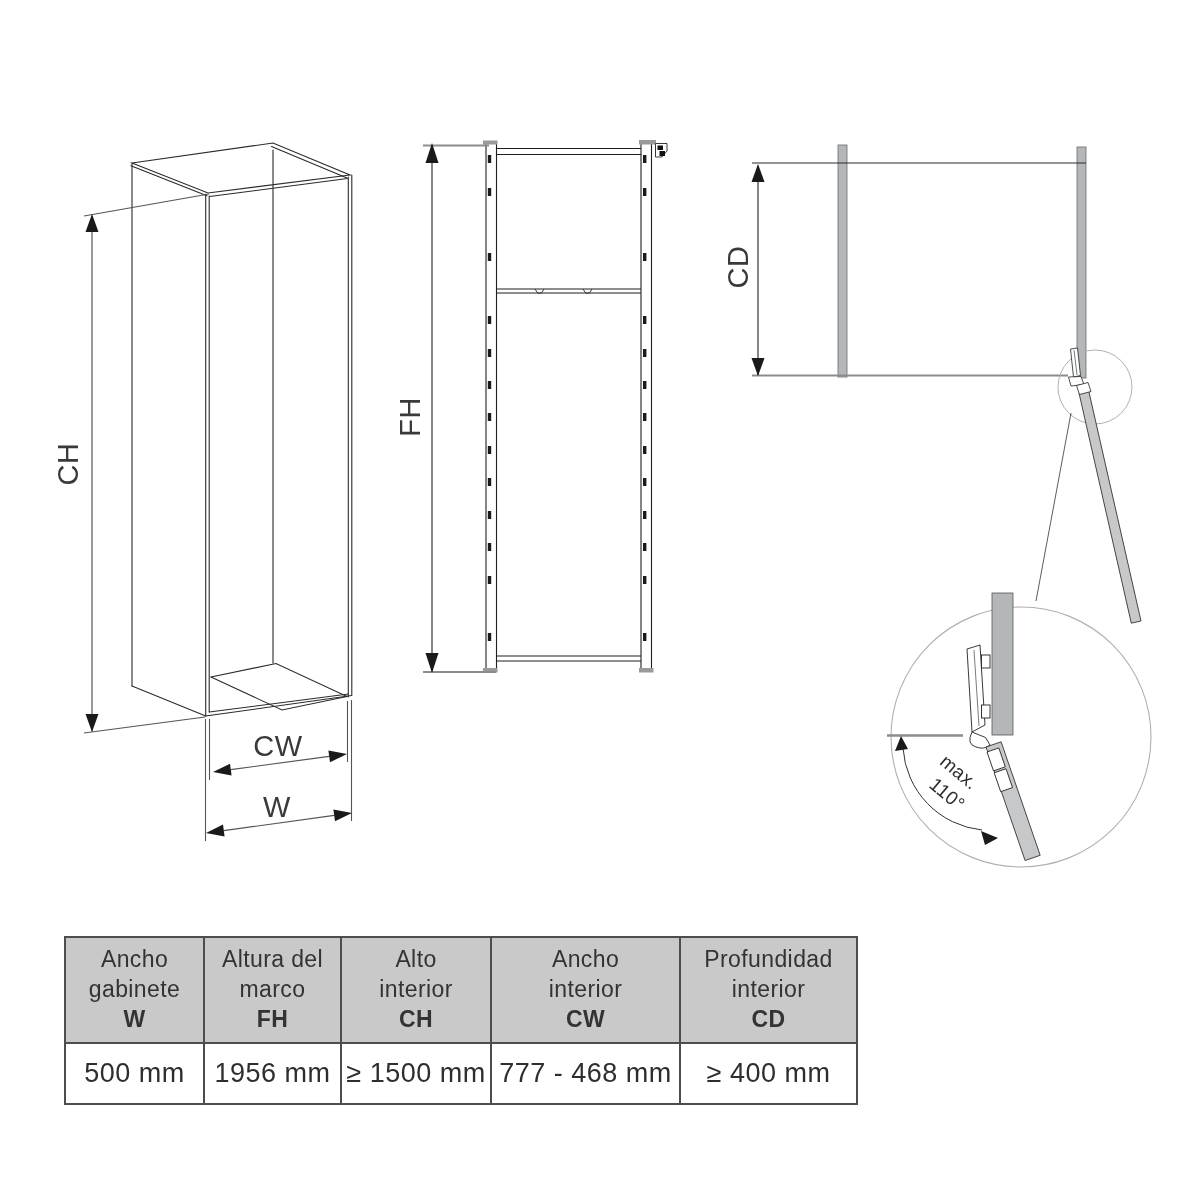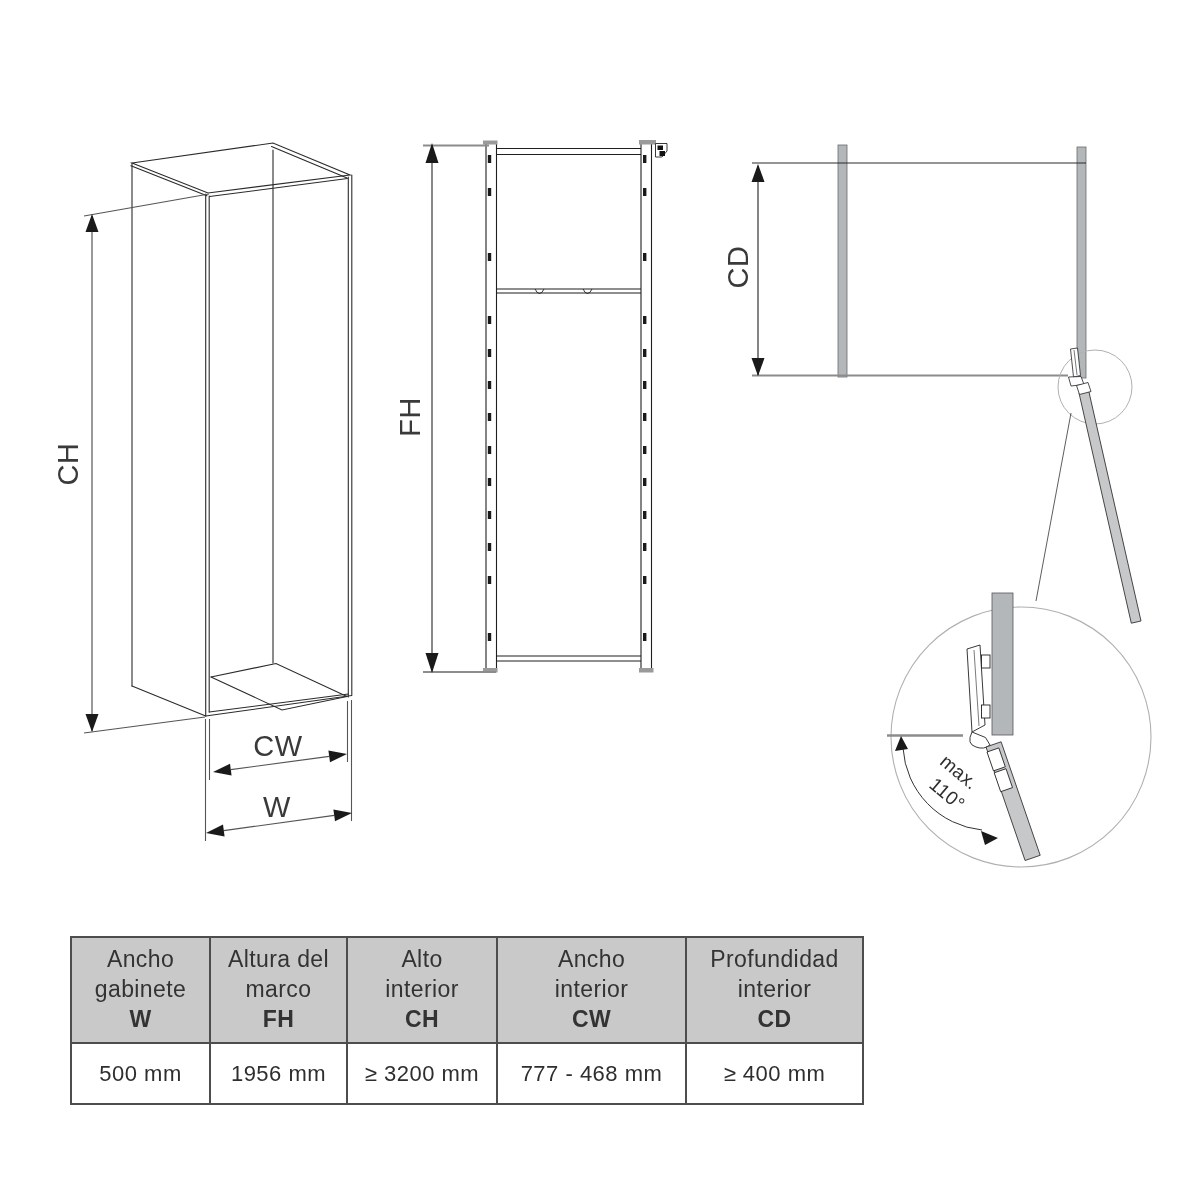--- a/index.html
+++ b/index.html
@@ -2,25 +2,25 @@
 <html><head>
 <meta charset="utf-8">
 <style>
   html,body{margin:0;padding:0;background:#ffffff;}
   body{width:1200px;height:1200px;overflow:hidden;font-family:"Liberation Sans",sans-serif;}
   .stage{position:relative;width:1200px;height:1200px;background:#fff;}
   svg{position:absolute;left:0;top:0;}
   svg text{font-family:"Liberation Sans",sans-serif;fill:#3a3a3a;letter-spacing:.5px;}
   .dimlabel{font-size:29px;}
   .anglabel{font-size:19px;letter-spacing:.3px;fill:#2e2e2e;}
-  table.specs{position:absolute;left:70px;top:936px;width:792px;border-collapse:collapse;table-layout:fixed;
+  table.specs{position:absolute;left:64px;top:936px;width:792px;border-collapse:collapse;table-layout:fixed;
     border:2px solid #3b82f6;}
   table.specs th,table.specs td{border:2px solid #4d4d4d;text-align:center;vertical-align:middle;padding:0;}
   table.specs th{background:#c9c9c9;height:104px;font-weight:400;font-size:23px;color:#333;line-height:1.3;letter-spacing:.4px;}
-  table.specs td{background:#ffffff;height:59px;font-size:22px;color:#2e2e2e;letter-spacing:.5px;}
+  table.specs td{background:#ffffff;height:59px;font-size:27px;color:#2e2e2e;letter-spacing:.5px;}
   .hdr-label{white-space:pre-line;}
   .hdr-code{font-weight:700;margin-top:1px;font-size:23px;}
 </style>
 </head>
 <body>
 
 <div class="stage">
 
 <svg width="1200" height="925" viewBox="0 0 1200 925">
   <defs>
@@ -230,20 +230,20 @@
           <div class="hdr-label">Profundidad
 interior</div>
           <div class="hdr-code">CD</div>
         </th>
       </tr>
     </thead>
     <tbody>
       <tr>
         <td>500 mm</td>
         <td>1956 mm</td>
-        <td>≥ 3200 mm</td>
+        <td>≥ 1500 mm</td>
         <td>777 - 468 mm</td>
         <td>≥ 400 mm</td>
       </tr>
     </tbody>
   </table>
 
 </div>
 
 </body></html>

